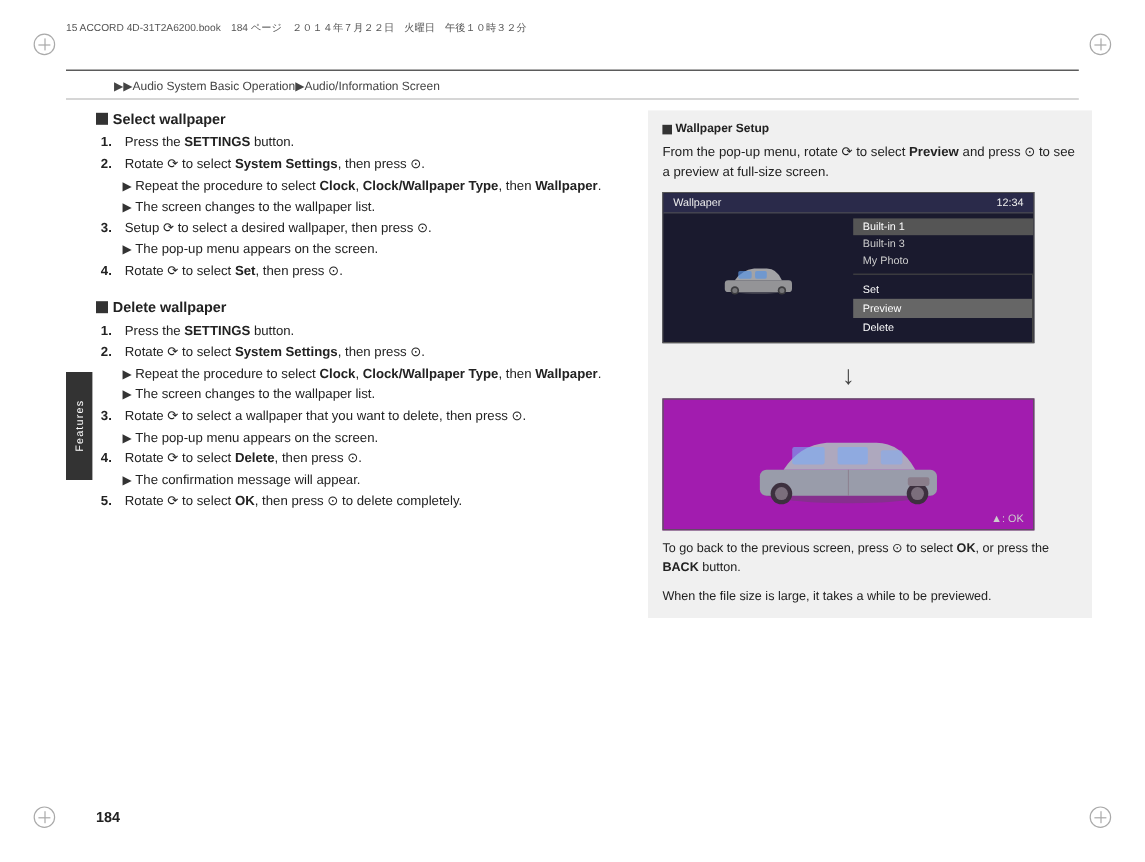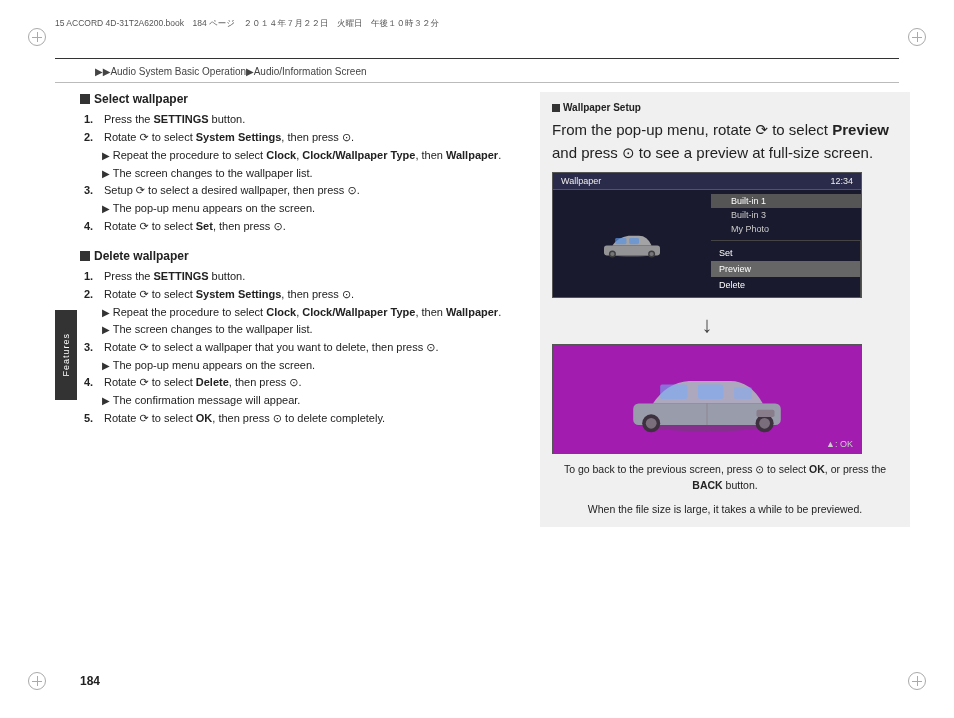--- a/index.html
+++ b/index.html
@@ -176,21 +176,21 @@
       align-items: center;
       gap: 3px;
     }
     .note-title .note-sq {
       display: inline-block;
       width: 8px;
       height: 8px;
       background: #333;
     }
     .note-text {
-      font-size: 15px;
+      font-size: 11px;
       line-height: 1.5;
       margin-bottom: 8px;
     }
 
     
     .wallpaper-ui {
       background: #1a1a2e;
       border: 1px solid #555;
       margin-bottom: 8px;
       width: 310px;
@@ -211,21 +211,21 @@
       min-height: 90px;
     }
     .ui-list {
       width: 130px;
       padding: 4px 0;
       border-right: 1px solid #444;
     }
     .ui-list-item {
       font-size: 9px;
       color: #ccc;
-      padding: 2px 20px;
+      padding: 2px 8px;
       cursor: default;
     }
     .ui-list-item.selected {
       background: #555;
       color: #fff;
     }
     .ui-car-thumb {
       flex: 1;
       display: flex;
       align-items: center;
@@ -285,21 +285,20 @@
       bottom: 4px;
       right: 8px;
       font-size: 9px;
       color: #ccc;
     }
 
     .note-bottom {
       font-size: 10.5px;
       line-height: 1.5;
       margin-top: 6px;
-      text-align: center;
     }
 
     
     .page-num {
       position: absolute;
       bottom: 30px;
       left: 80px;
       font-size: 12px;
       font-weight: bold;
     }

